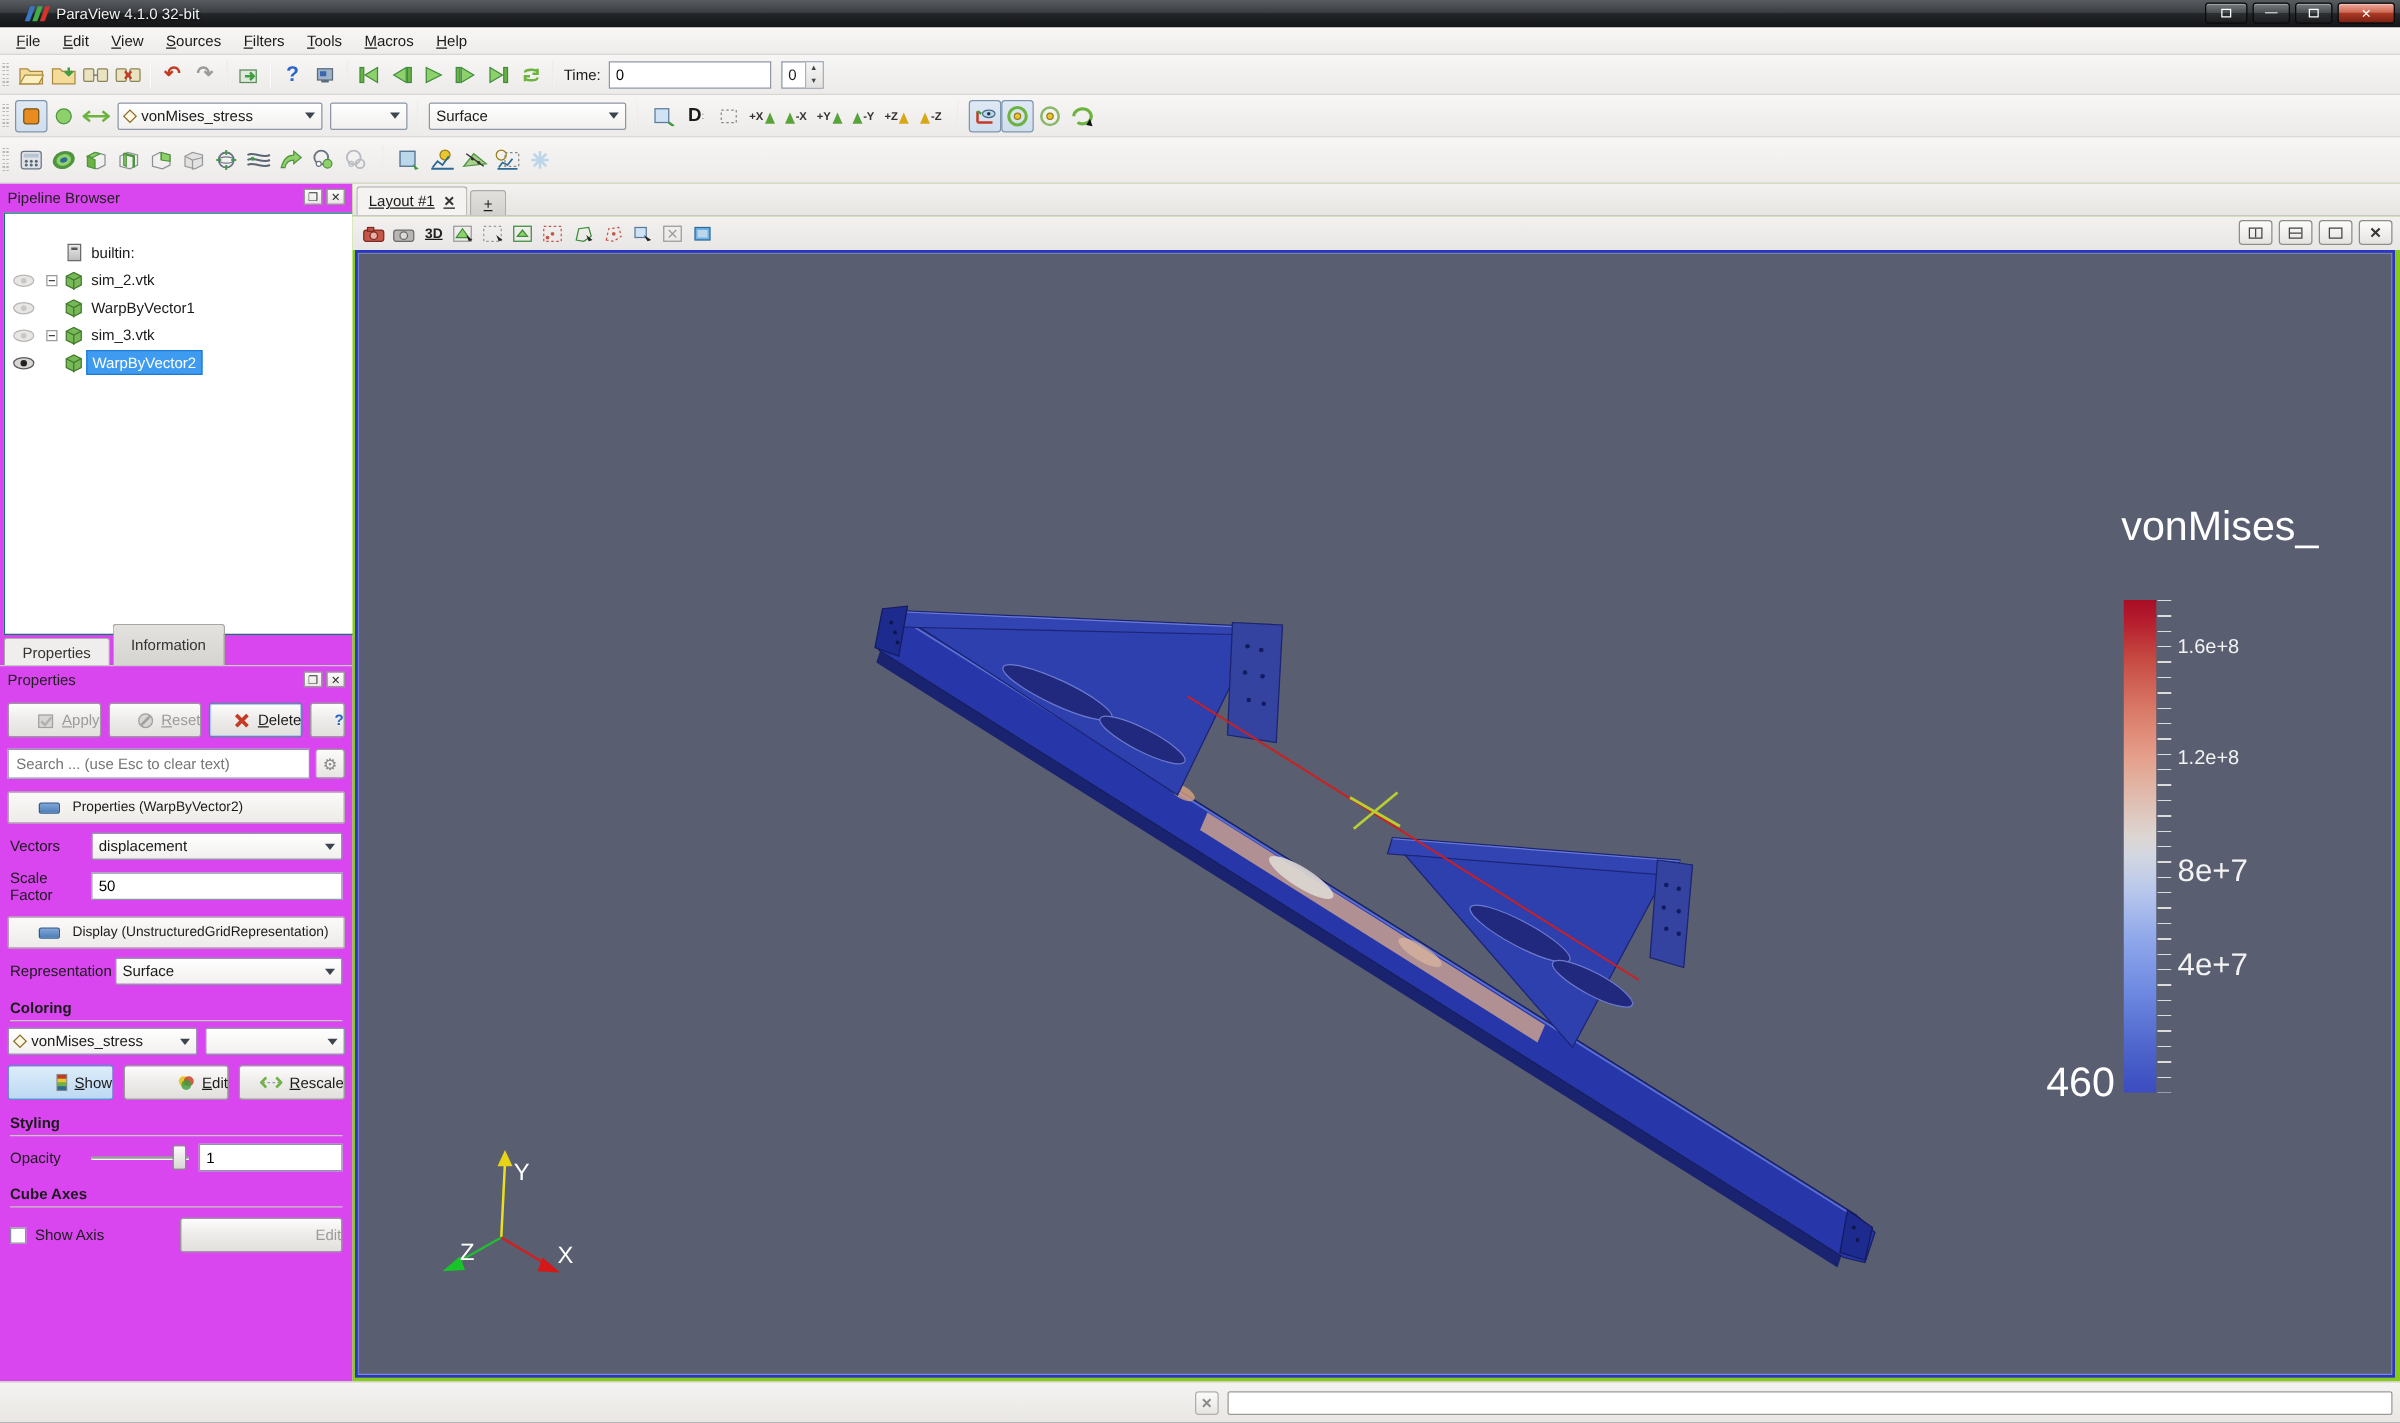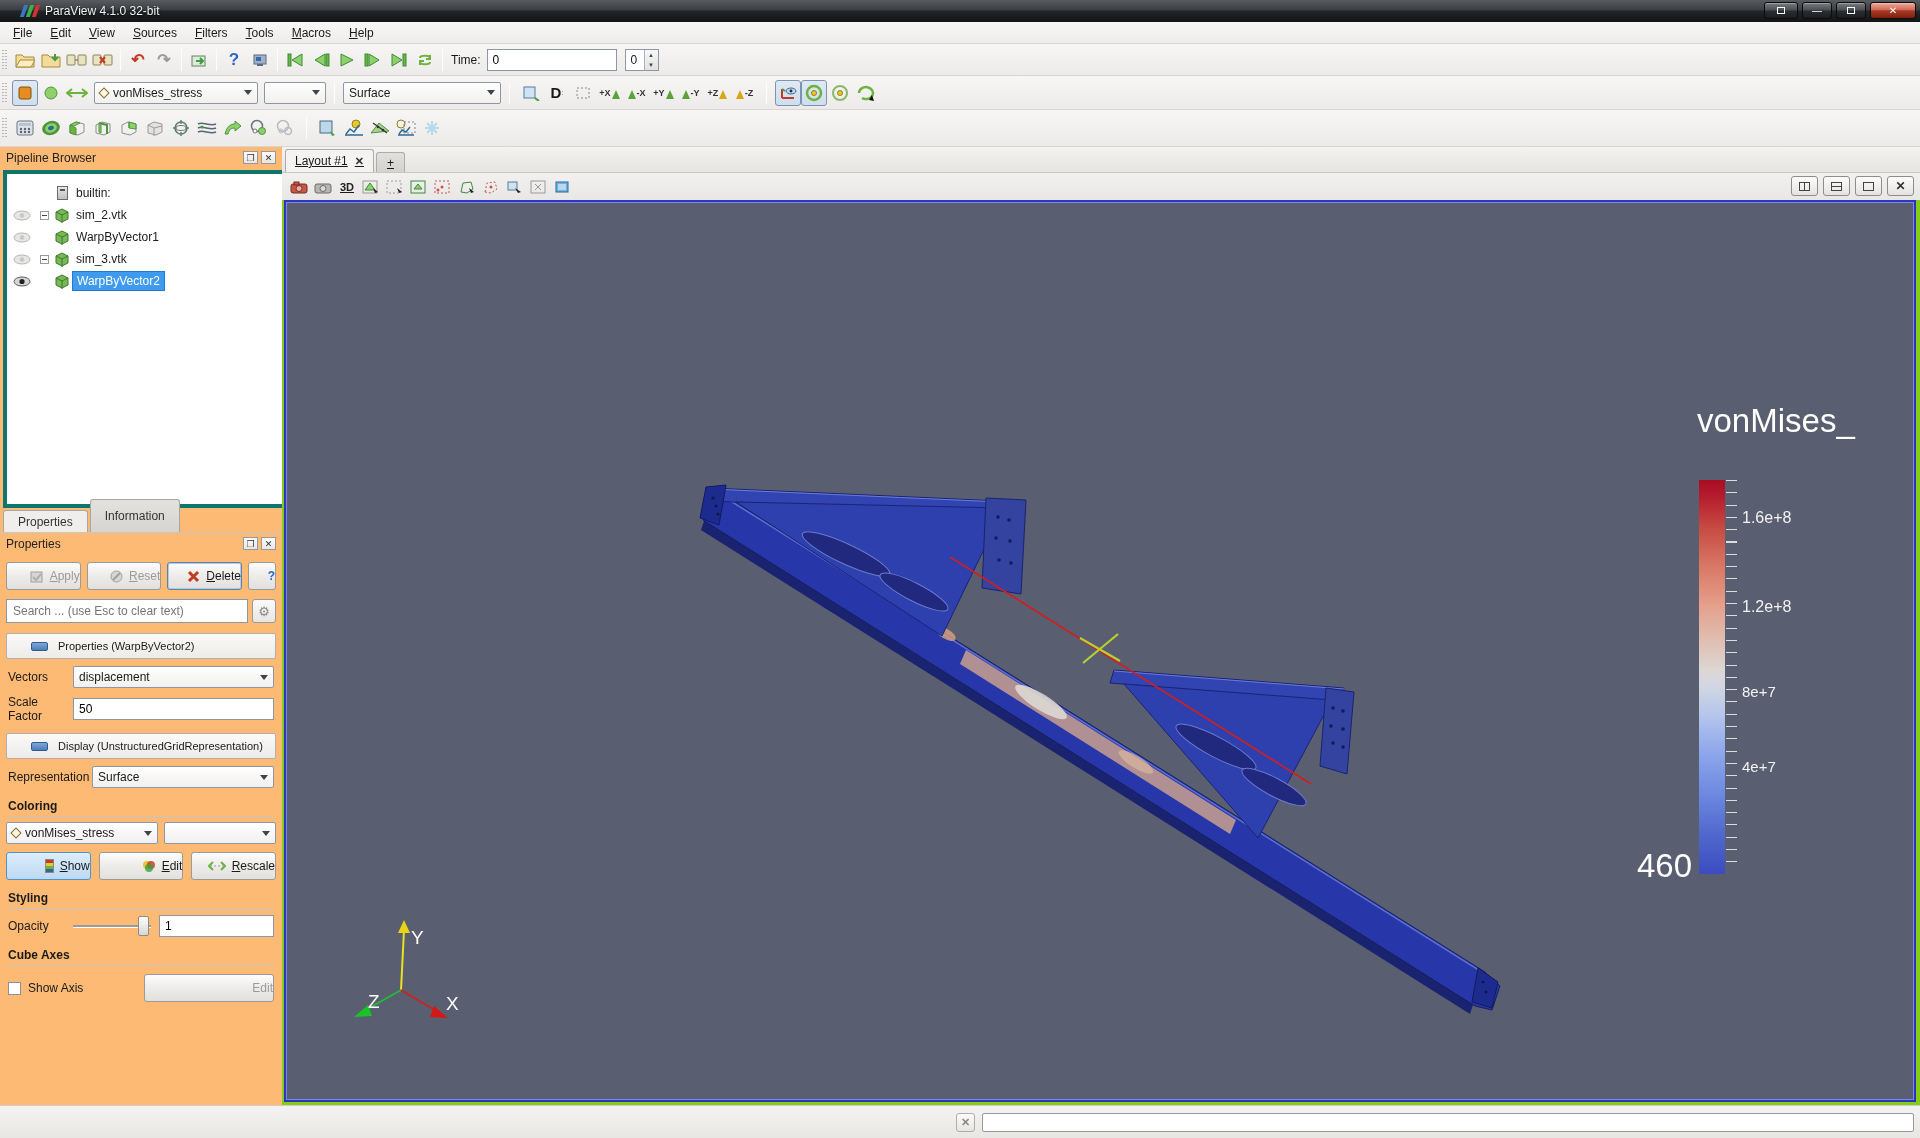--- a/index.html
+++ b/index.html
@@ -48,25 +48,25 @@
   .spin .arrows { position:absolute; right:0; top:0; width:14px; height:100%; border-left:1px solid #aab2bd; background:linear-gradient(#f7f7f7,#e3e2e0); display:flex; flex-direction:column; align-items:center; justify-content:space-around; font-size:6px; color:#444; }
   .axbtn { width:27px; height:26px; display:flex; align-items:center; justify-content:center; gap:1px; }
   .axbtn .lab { font-size:9px; font-weight:bold; color:#333; }
   .arrow-up { width:0; height:0; border:4px solid transparent; border-bottom:9px solid #58a33a; }
   .arrow-up.yellow { border-bottom-color:#d8a718; }
 
   
   .main { position:absolute; left:0; top:147px; width:1920px; height:958px; display:flex; }
 
   
-  .leftpanel { width:282px; background:#fdba74; position:relative; flex:none; }
+  .leftpanel { width:282px; background:#d946ef; position:relative; flex:none; }
   .dockhdr { height:21px; display:flex; align-items:center; padding:0 6px; color:#222; }
   .dockhdr .sp { flex:1; }
   .dockbtn { width:15px; height:13px; border:1px solid #9a9896; background:linear-gradient(#fcfcfc,#e8e6e4); display:flex; align-items:center; justify-content:center; font-size:9px; color:#333; margin-left:3px; }
-  .tree { position:absolute; left:3px; top:23px; width:324px; height:338px; background:#fff; border:4px solid #0f766e; padding-top:8px; overflow:hidden; }
+  .tree { position:absolute; left:3px; top:23px; width:324px; height:338px; background:#fff; border:1px solid #0f766e; padding-top:20px; overflow:hidden; }
   .trow { height:22px; display:flex; align-items:center; }
   .t-eye { width:30px; display:flex; justify-content:center; flex:none; }
   .t-exp { width:15px; flex:none; display:flex; justify-content:center; }
   .expbox { width:9px; height:9px; border:1px solid #9a9a9a; background:#fff; position:relative; }
   .expbox::after { content:""; position:absolute; left:1px; top:3px; width:5px; height:1px; background:#444; }
   .t-cube { width:20px; flex:none; display:flex; justify-content:center; }
   .t-label { padding:2px 4px; }
   .t-label.sel { background:#3f9bf0; border:1px solid #1d7bd4; color:#fff; }
   .srv-icon { width:11px; height:14px; border:1px solid #6a6a6a; background:linear-gradient(#e8e8e8,#bfbfbf); position:relative; }
   .srv-icon::after { content:""; position:absolute; left:2px; top:2px; width:5px; height:2px; background:#555; }
@@ -120,21 +120,21 @@
 
   .cb-title { position:absolute; left:1411px; top:200px; font-size:33px; color:#fff; white-space:nowrap; }
   .cb-max { position:absolute; left:1160px; top:253px; width:246px; text-align:right; font-size:33px; color:#fff; }
   .cb-min { position:absolute; left:1160px; top:645px; width:246px; text-align:right; font-size:33px; color:#fff; }
   .cb-bar { position:absolute; left:1413px; top:278px; width:26px; height:394px;
     background:linear-gradient(to bottom,#a80d25 0%,#b51b2d 4%,#c64a42 12%,#d97866 22%,#e5a08c 32%,#e0bcae 40%,#dcd6d2 48%,#d3d7e2 52%,#b4c4ec 60%,#8ba4ea 70%,#6c88e0 80%,#5068cd 90%,#3b4cc0 100%); }
   .cb-ticks { position:absolute; left:1440px; top:278px; width:11px; height:394px;
     background:repeating-linear-gradient(to bottom,#dcdcdc 0 1px, transparent 1px 12.3px); }
   .cb-lab { position:absolute; left:1456px; color:#f2f2f2; white-space:nowrap; }
   .cb-lab.small { font-size:16px; }
-  .cb-lab.big { font-size:15px; }
+  .cb-lab.big { font-size:25px; }
 
   
   .statusbar { position:absolute; left:0; bottom:0; width:1920px; height:33px; background:linear-gradient(#f4f3f1,#e9e7e4); border-top:1px solid #cfcdca; }
   .sb-close { position:absolute; left:956px; top:7px; width:19px; height:19px; border:1px solid #b0aeab; border-radius:3px; background:linear-gradient(#fbfbfa,#e7e5e2); color:#8a8a8a; font-size:11px; font-weight:bold; display:flex; align-items:center; justify-content:center; }
   .sb-progress { position:absolute; left:982px; top:7px; width:932px; height:19px; border:1px solid #9c9a97; border-radius:2px; background:#fff; padding:2px; }
   .sb-progress .inner { width:100%; height:100%; background:linear-gradient(#d6d4d1,#c9c7c4); }
 </style>
 </head>
 <body>
 

